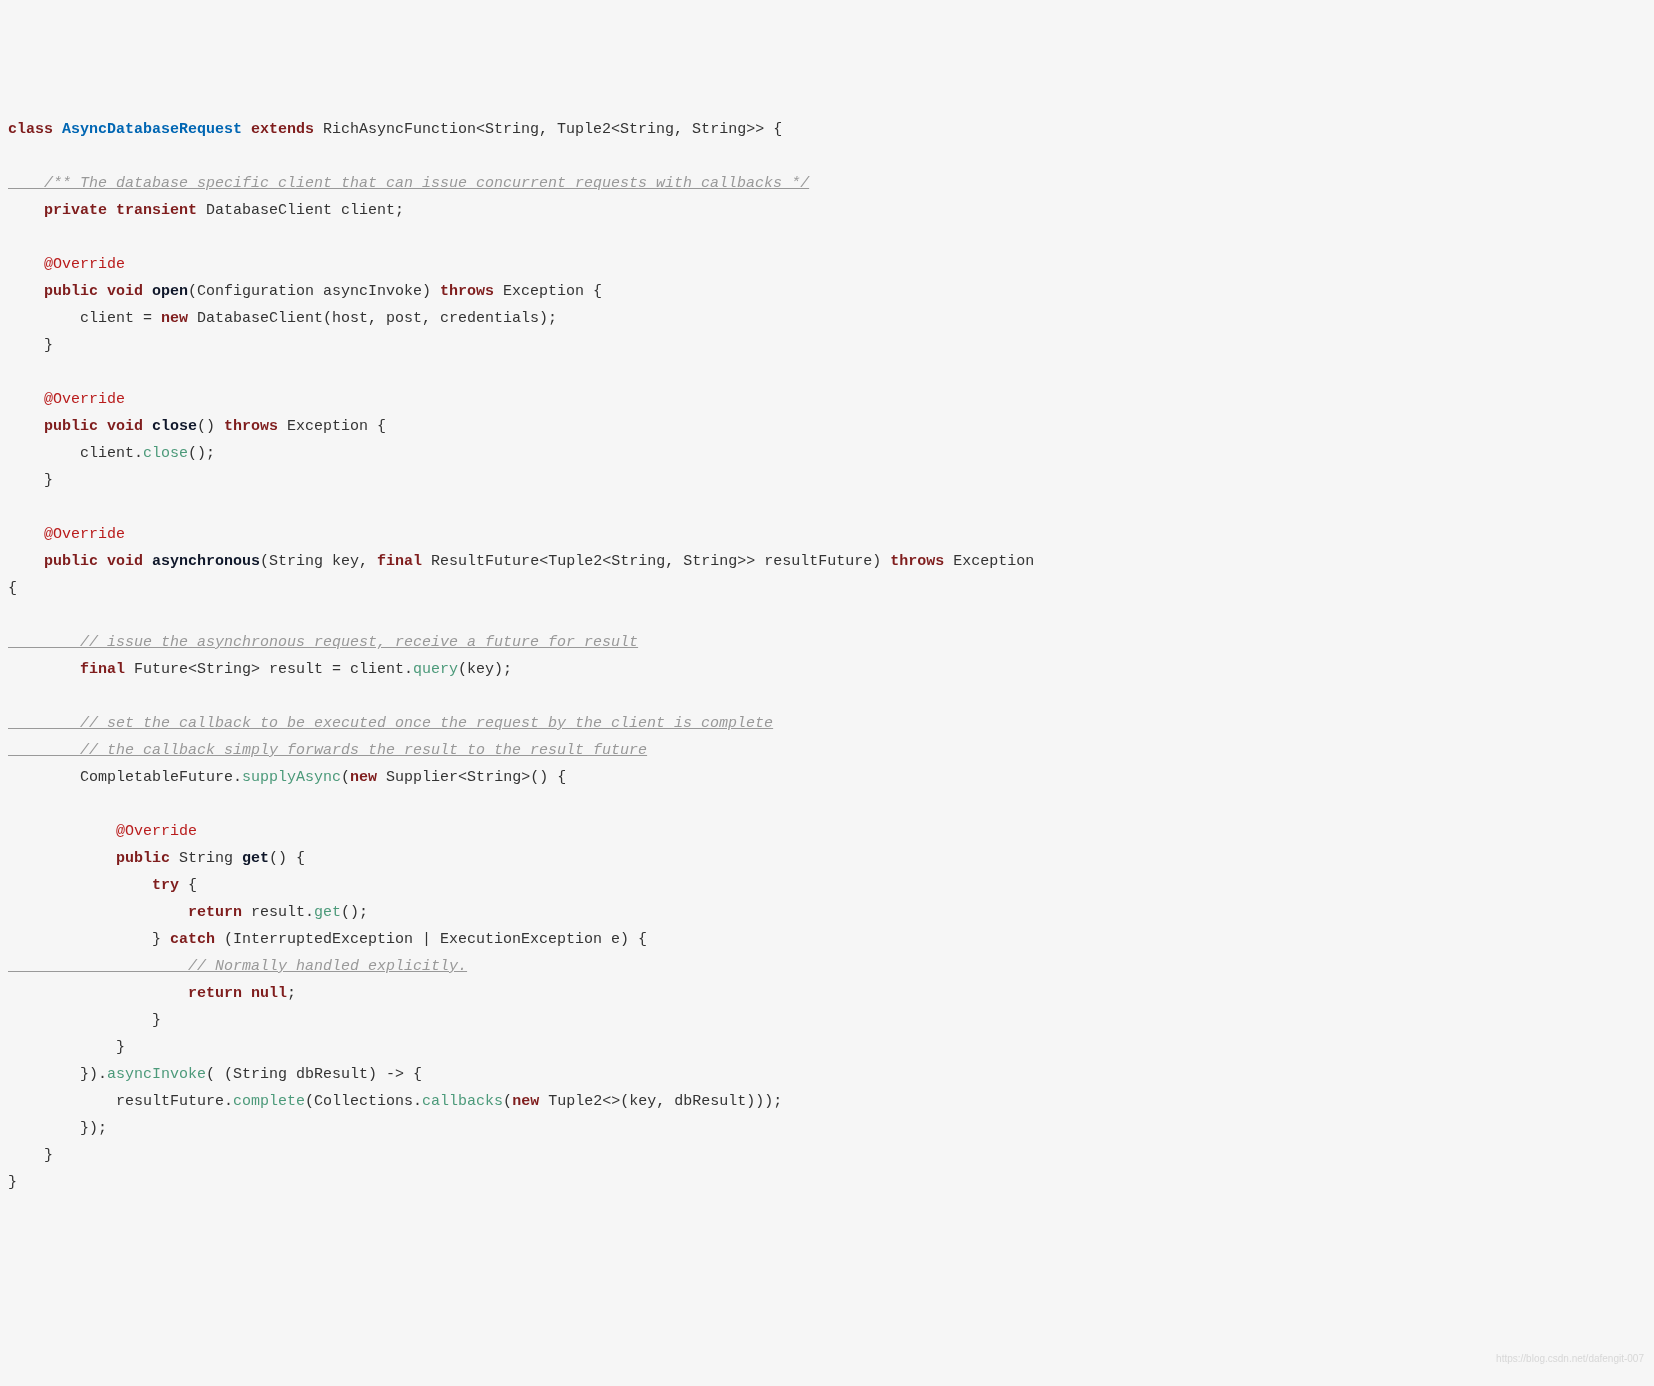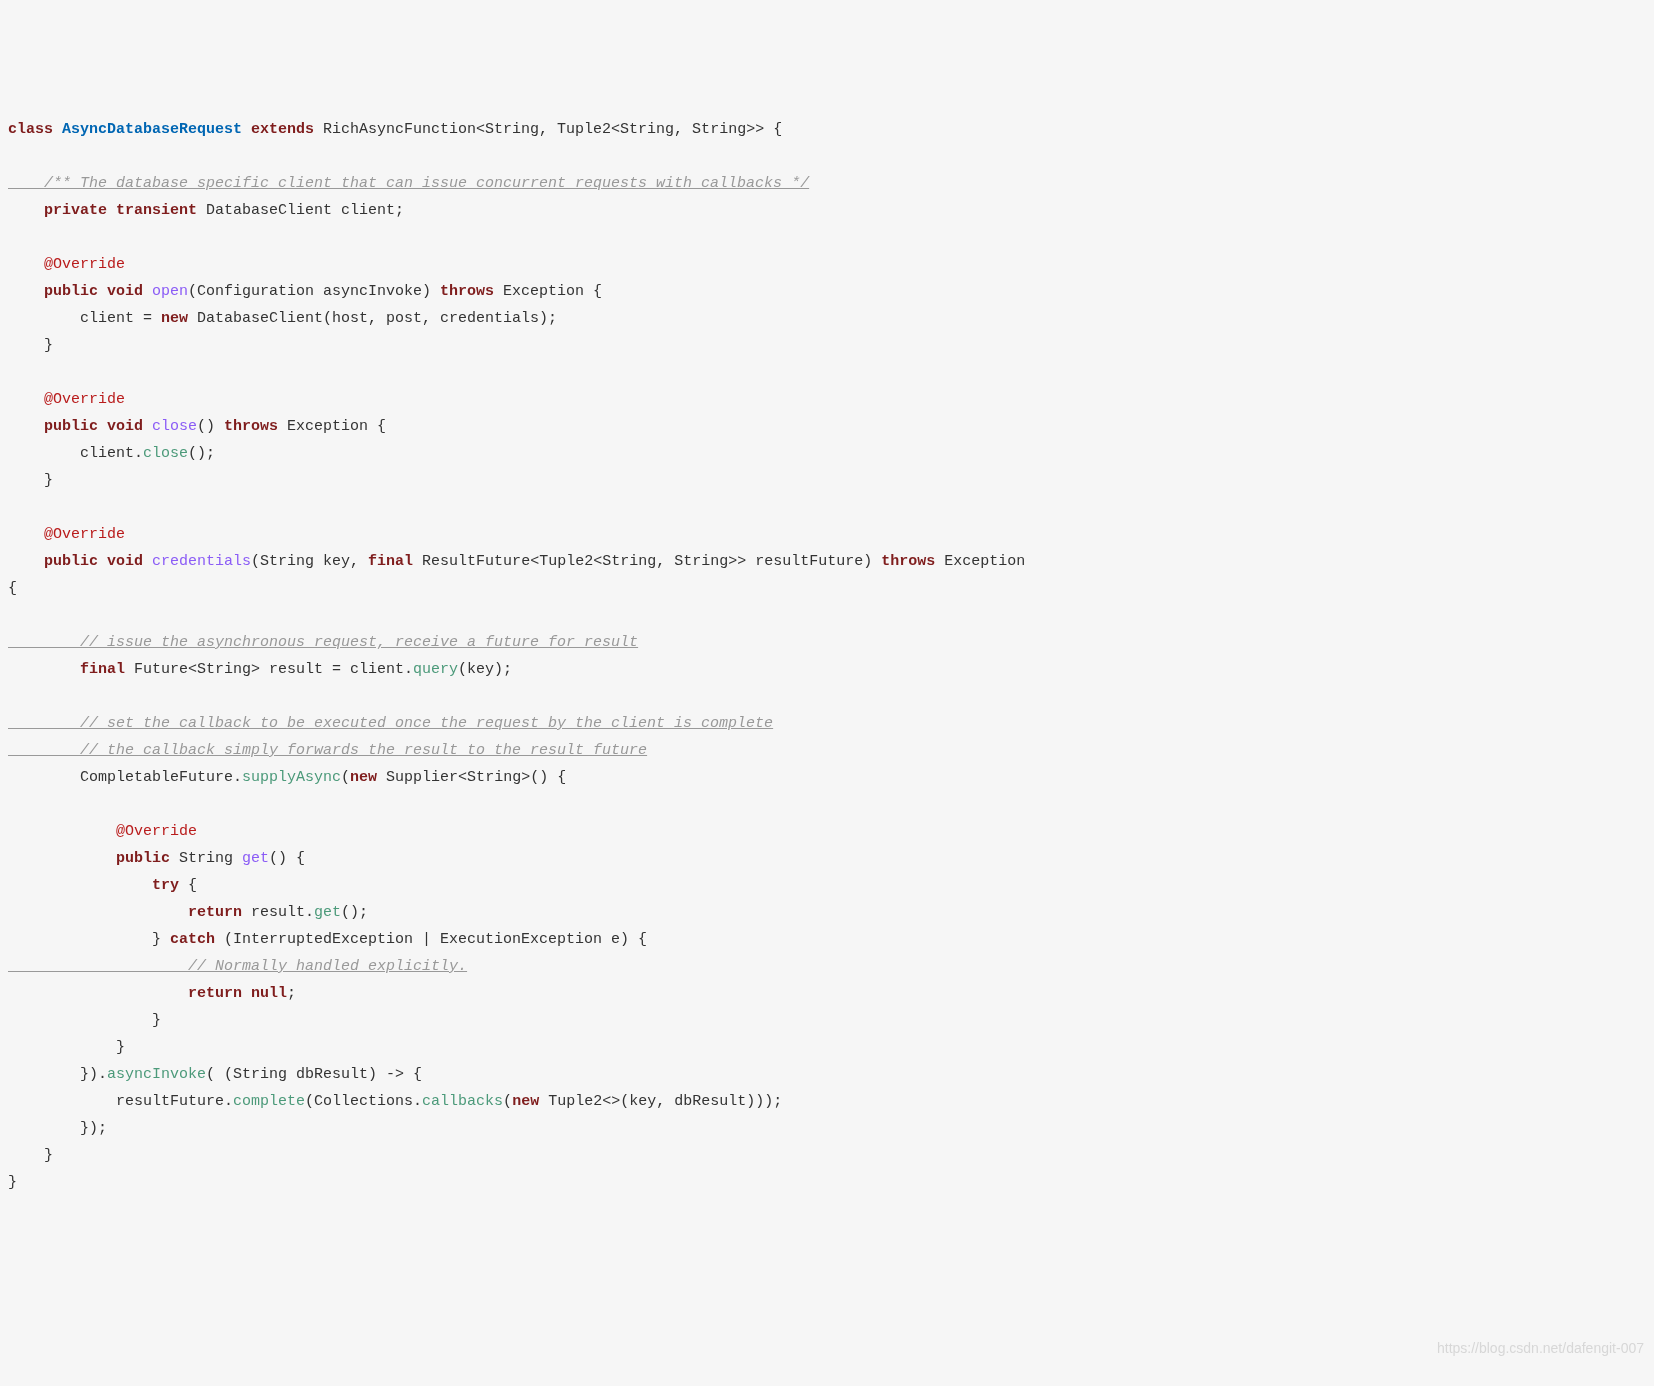--- a/index.html
+++ b/index.html
@@ -8,25 +8,25 @@
     background: #f6f6f6;
     font-family: "SF Mono", Menlo, Consolas, "Liberation Mono", monospace;
     font-size: 15px;
     line-height: 27px;
     white-space: pre;
     color: #333;
     overflow-x: auto;
   }
   .k  { font-weight: bold; color: #7f1d1d; }              
   .kc { font-weight: bold; color: #0066b3; }           
-  .mn { font-weight: normal; color: #8b5cf6; }           
+  .mn { font-weight: bold; color: #0f172a; }           
   .cm { color: #999; font-style: italic; text-decoration: underline; }             
   .at { color: #b91c1c; }                                 
   .fn { color: #4c9a7a; }                              
-  .wm { position: fixed; bottom: 24px; right: 10px; color: #d7d7d7; font-size: 14px; font-family: Arial, sans-serif; white-space: nowrap; }
+  .wm { position: fixed; bottom: 14px; right: 10px; color: #d7d7d7; font-size: 10px; font-family: Arial, sans-serif; white-space: nowrap; }
 </style>
 </head>
 <body>
 
 
 
 <div><span class="k">class </span><span class="kc">AsyncDatabaseRequest</span><span class="k"> extends </span><span>RichAsyncFunction&lt;String, Tuple2&lt;String, String&gt;&gt; {</span>
 <span></span>
 <span class="cm">    /** The database specific client that can issue concurrent requests with callbacks */</span>
 <span class="k">    private transient </span><span>DatabaseClient client;</span>
@@ -35,21 +35,21 @@
 <span class="k">    public void </span><span class="mn">open</span><span>(Configuration asyncInvoke) </span><span class="k">throws </span><span>Exception {</span>
 <span>        client = </span><span class="k">new </span><span>DatabaseClient(host, post, credentials);</span>
 <span>    }</span>
 <span></span>
 <span class="at">    @Override</span>
 <span class="k">    public void </span><span class="mn">close</span><span>() </span><span class="k">throws </span><span>Exception {</span>
 <span>        client.</span><span class="fn">close</span><span>();</span>
 <span>    }</span>
 <span></span>
 <span class="at">    @Override</span>
-<span class="k">    public void </span><span class="mn">credentials</span><span>(String key, </span><span class="k">final </span><span>ResultFuture&lt;Tuple2&lt;String, String&gt;&gt; resultFuture) </span><span class="k">throws </span><span>Exception </span>
+<span class="k">    public void </span><span class="mn">asynchronous</span><span>(String key, </span><span class="k">final </span><span>ResultFuture&lt;Tuple2&lt;String, String&gt;&gt; resultFuture) </span><span class="k">throws </span><span>Exception </span>
 <span>{</span>
 <span></span>
 <span class="cm">        // issue the asynchronous request, receive a future for result</span>
 <span class="k">        final </span><span>Future&lt;String&gt; result = client.</span><span class="fn">query</span><span>(key);</span>
 <span></span>
 <span class="cm">        // set the callback to be executed once the request by the client is complete</span>
 <span class="cm">        // the callback simply forwards the result to the result future</span>
 <span>        CompletableFuture.</span><span class="fn">supplyAsync</span><span>(</span><span class="k">new </span><span>Supplier&lt;String&gt;() {</span>
 <span></span>
 <span class="at">            @Override</span>

